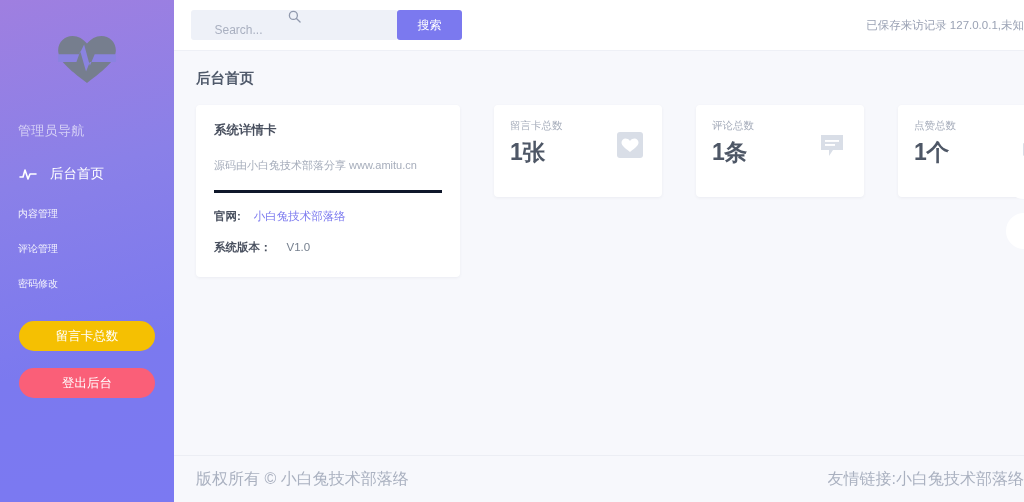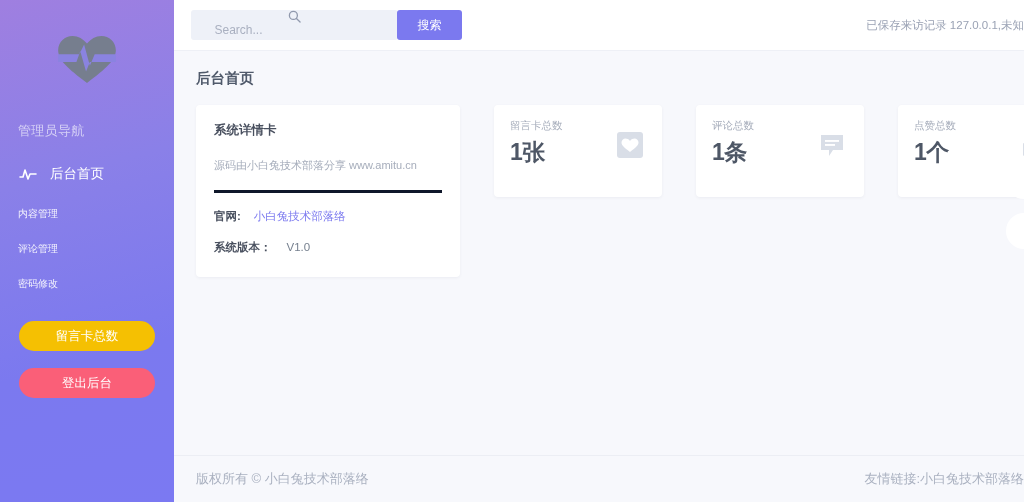--- a/index.html
+++ b/index.html
@@ -218,21 +218,21 @@
     border-radius: 50%;
   }
 
   .footer {
     height: 47px;
     flex: 0 0 47px;
     border-top: 1px solid #eceef4;
     display: flex;
     align-items: center;
     padding: 0 0 0 22px;
-    font-size: 13px;
+    font-size: 16px;
     color: #aab1c0;
     background: #f7f8fc;
   }
   .footer .right { margin-left: auto; padding-right: 0; max-width: 200px; overflow: hidden; white-space: nowrap; }
 </style>
 </head>
 <body>
 
 <div class="app">
 

